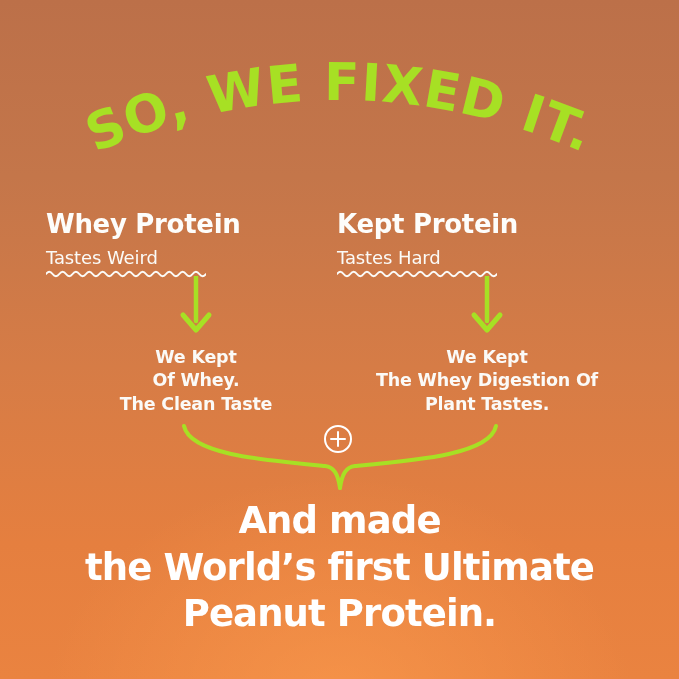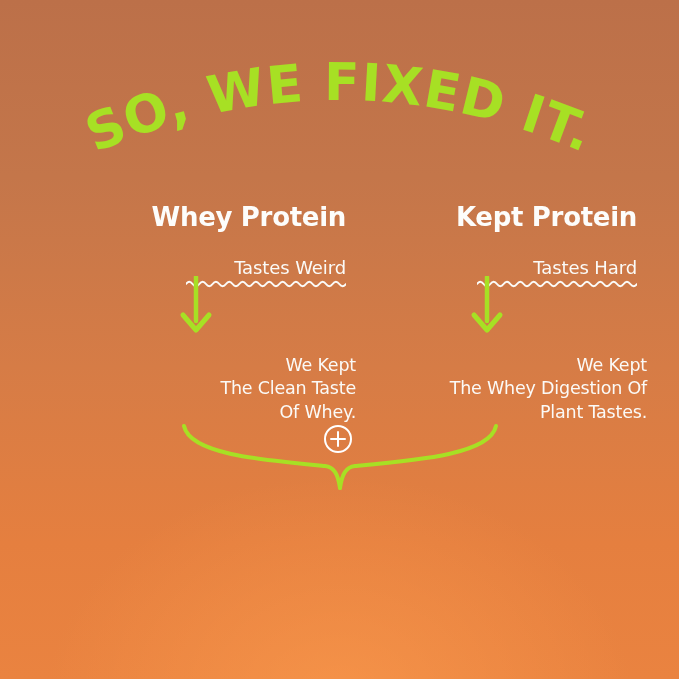--- a/index.html
+++ b/index.html
@@ -32,39 +32,39 @@
     font-family: "DejaVu Sans", sans-serif;
     font-weight: bold;
     font-size: 52px;
     letter-spacing: 1px;
     fill: #a7e024;
   }
 
   
   .col {
     position: absolute;
-    top: 204px;
+    top: 211px;
     width: 300px;
-    text-align: right;
+    text-align: left;
   }
   .col-left  { left: 46px; }
   .col-right { left: 337px; }
 
   .col-title {
     font-family: "DejaVu Sans", sans-serif;
     font-size: 26px;
     font-weight: bold;
     color: #fdfdfb;
     letter-spacing: -0.3px;
     line-height: 1.05;
   }
   .col-sub-wrap {
     display: inline-block;
     position: relative;
-    margin-top: 26px;
+    margin-top: 9px;
   }
   .col-sub {
     font-family: "DejaVu Sans", sans-serif;
     font-size: 18px;
     font-weight: 500;
     color: #fbfbf8;
     letter-spacing: -0.1px;
     white-space: nowrap;
   }
   .squiggle {
@@ -80,26 +80,26 @@
     top: 276px;
     width: 34px;
     height: 58px;
   }
   .arrow-left  { left: 179px; }
   .arrow-right { left: 470px; }
 
   
   .kept {
     position: absolute;
-    top: 354px;
+    top: 346px;
     width: 320px;
-    text-align: right;
+    text-align: center;
     font-family: "DejaVu Sans", sans-serif;
     font-size: 17.5px;
-    font-weight: 400;
+    font-weight: 700;
     line-height: 1.33;
     color: #fbfaf7;
     letter-spacing: -0.2px;
   }
   .kept-left  { left: 36px; }
   .kept-right { left: 327px; }
 
   
   #brace {
     position: absolute;
@@ -170,34 +170,39 @@
     <line x1="17" y1="1" x2="17" y2="45" stroke="#a7e024" stroke-width="4.5" stroke-linecap="round"></line>
     <polyline points="4,39 17,54 30,39" fill="none" stroke="#a7e024" stroke-width="5" stroke-linecap="round" stroke-linejoin="round"></polyline>
   </svg>
   <svg class="arrow arrow-right" viewBox="0 0 34 58">
     <line x1="17" y1="1" x2="17" y2="45" stroke="#a7e024" stroke-width="4.5" stroke-linecap="round"></line>
     <polyline points="4,39 17,54 30,39" fill="none" stroke="#a7e024" stroke-width="5" stroke-linecap="round" stroke-linejoin="round"></polyline>
   </svg>
 
   <div class="kept kept-left">
     <div>We Kept</div>
+    <div>Of Whey.</div>
     <div>The Clean Taste</div>
-    <div>Of Whey.</div>
   </div>
   <div class="kept kept-right">
     <div>We Kept</div>
     <div>The Whey Digestion Of</div>
     <div>Plant Tastes.</div>
   </div>
 
   <svg id="brace" viewBox="0 0 380 82">
     <path d="M34,14 C40,42 110,48 175,54 C184,55 188,62 190,76" fill="none" stroke="#a7e024" stroke-width="4" stroke-linecap="round"></path>
     <path d="M346,14 C340,42 270,48 205,54 C196,55 192,62 190,76" fill="none" stroke="#a7e024" stroke-width="4" stroke-linecap="round"></path>
   </svg>
 
   <svg id="plus-circle" viewBox="0 0 30 30">
     <circle cx="15" cy="15" r="13" fill="none" stroke="#ffffff" stroke-width="2"></circle>
     <line x1="15" y1="8" x2="15" y2="22" stroke="#ffffff" stroke-width="2" stroke-linecap="round"></line>
     <line x1="8" y1="15" x2="22" y2="15" stroke="#ffffff" stroke-width="2" stroke-linecap="round"></line>
   </svg>
 
+  <div id="bottom-headline">
+    <div>And made</div>
+    <div>the World’s first Ultimate</div>
+    <div>Peanut Protein.</div>
+  </div>
 
 </div>
 
 </body></html>

